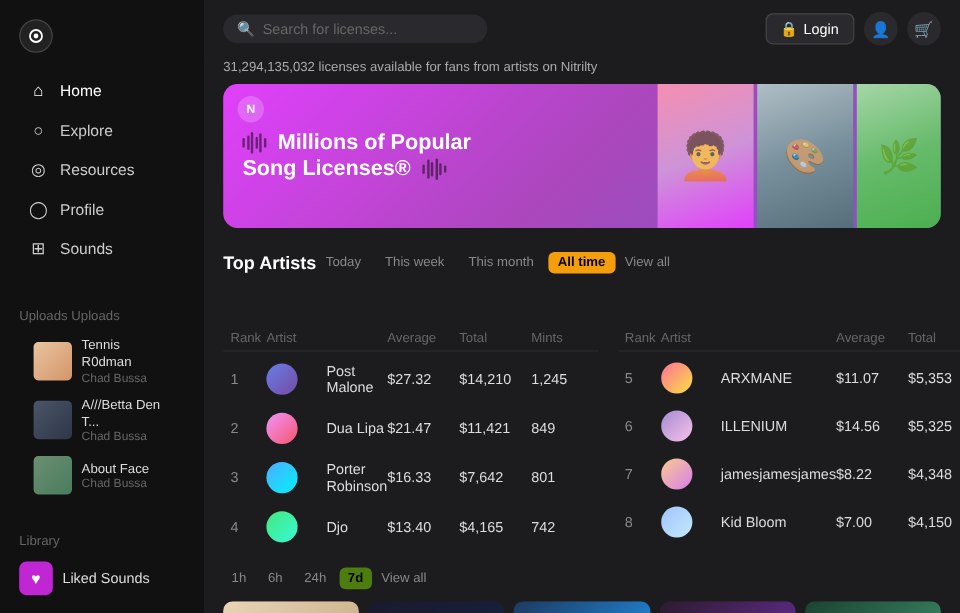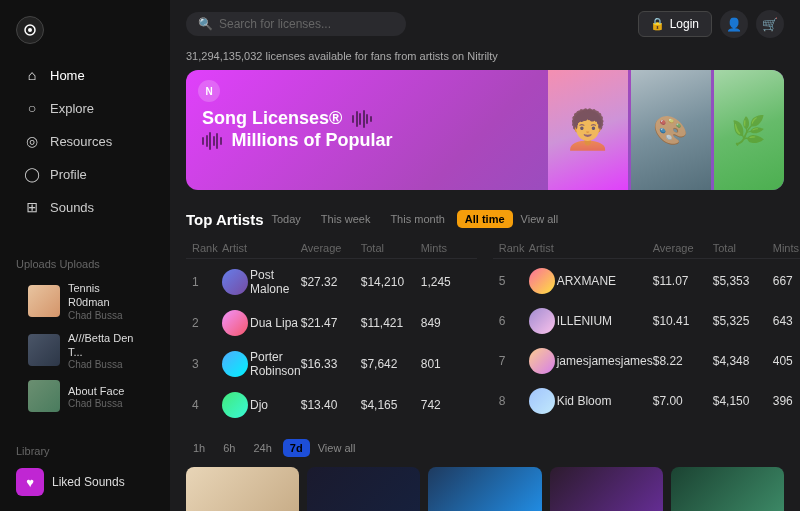--- a/index.html
+++ b/index.html
@@ -287,20 +287,21 @@
     }
 
     
     .artists-table {
       display: flex;
       gap: 0;
       padding: 0 16px;
     }
     .artists-col {
       flex: 1;
+      margin-top: 34px;
     }
     .table-header {
       display: grid;
       grid-template-columns: 30px 1fr 60px 60px 50px;
       padding: 4px 6px;
       font-size: 11px;
       color: #666;
       border-bottom: 1px solid #2a2a2e;
       margin-bottom: 2px;
     }
@@ -311,21 +312,21 @@
       align-items: center;
       border-radius: 6px;
     }
     .rank-num {
       font-size: 12px;
       color: #888;
     }
     .artist-cell {
       display: flex;
       align-items: center;
-      gap: 2px;
+      gap: 24px;
     }
     .artist-avatar {
       width: 26px;
       height: 26px;
       border-radius: 50%;
       flex-shrink: 0;
     }
     .av-1 { background: linear-gradient(135deg, #667eea, #764ba2); }
     .av-2 { background: linear-gradient(135deg, #f093fb, #f5576c); }
     .av-3 { background: linear-gradient(135deg, #4facfe, #00f2fe); }
@@ -367,21 +368,21 @@
       align-items: center;
     }
     .time-tab {
       padding: 3px 7px;
       border-radius: 5px;
       font-size: 11px;
       color: #888;
       cursor: pointer;
     }
     .time-tab.active {
-      background: #1d4ed8;
+      background: #4d7c0f;
       color: #000;
       font-weight: 600;
     }
     .license-cards {
       display: flex;
       gap: 8px;
       padding: 0 16px;
       overflow: hidden;
     }
     .license-card {
@@ -489,42 +490,42 @@
   </div>
 
   <div class="licenses-count">
     <span>31,294,135,032 licenses available for fans from artists on Nitrilty</span>
   </div>
 
   <div class="hero">
     <div class="hero-logo">N</div>
     <div class="hero-text">
       <div class="hero-title">
+        <div style="display:flex; align-items:center; gap:6px;">
+          <div style="display:flex; align-items:center; gap:1.5px; margin-right:4px;">
+            <div style="width:2px; height:8px; background:rgba(0,0,0,0.5); border-radius:1px;"></div>
+            <div style="width:2px; height:12px; background:rgba(0,0,0,0.5); border-radius:1px;"></div>
+            <div style="width:2px; height:18px; background:rgba(0,0,0,0.5); border-radius:1px;"></div>
+            <div style="width:2px; height:10px; background:rgba(0,0,0,0.5); border-radius:1px;"></div>
+            <div style="width:2px; height:16px; background:rgba(0,0,0,0.5); border-radius:1px;"></div>
+            <div style="width:2px; height:8px; background:rgba(0,0,0,0.5); border-radius:1px;"></div>
+          </div>
+          Millions of Popular
+        </div>
         <div style="display:flex; align-items:center; gap:6px;">
           Song Licenses®
           <div style="display:flex; align-items:center; gap:1.5px; margin-left:4px;">
             <div style="width:2px; height:8px; background:rgba(0,0,0,0.5); border-radius:1px;"></div>
             <div style="width:2px; height:16px; background:rgba(0,0,0,0.5); border-radius:1px;"></div>
             <div style="width:2px; height:12px; background:rgba(0,0,0,0.5); border-radius:1px;"></div>
             <div style="width:2px; height:18px; background:rgba(0,0,0,0.5); border-radius:1px;"></div>
             <div style="width:2px; height:10px; background:rgba(0,0,0,0.5); border-radius:1px;"></div>
             <div style="width:2px; height:6px; background:rgba(0,0,0,0.5); border-radius:1px;"></div>
           </div>
         </div>
-        <div style="display:flex; align-items:center; gap:6px;">
-          <div style="display:flex; align-items:center; gap:1.5px; margin-right:4px;">
-            <div style="width:2px; height:8px; background:rgba(0,0,0,0.5); border-radius:1px;"></div>
-            <div style="width:2px; height:12px; background:rgba(0,0,0,0.5); border-radius:1px;"></div>
-            <div style="width:2px; height:18px; background:rgba(0,0,0,0.5); border-radius:1px;"></div>
-            <div style="width:2px; height:10px; background:rgba(0,0,0,0.5); border-radius:1px;"></div>
-            <div style="width:2px; height:16px; background:rgba(0,0,0,0.5); border-radius:1px;"></div>
-            <div style="width:2px; height:8px; background:rgba(0,0,0,0.5); border-radius:1px;"></div>
-          </div>
-          Millions of Popular
-        </div>
       </div>
     </div>
     <div class="hero-images">
       <div class="hero-img hero-img-1">
         <span style="font-size:38px; opacity:0.7;">🧑‍🦱</span>
       </div>
       <div class="hero-img hero-img-2">
         <span style="font-size:28px; opacity:0.6;">🎨</span>
       </div>
       <div class="hero-img hero-img-3">
@@ -615,21 +616,21 @@
         <span class="table-val">$11.07</span>
         <span class="table-val">$5,353</span>
         <span class="table-val">667</span>
       </div>
       <div class="table-row">
         <span class="rank-num">6</span>
         <div class="artist-cell">
           <div class="artist-avatar av-6"></div>
           <span class="artist-name">ILLENIUM</span>
         </div>
-        <span class="table-val">$10.41</span>
+        <span class="table-val">$14.56</span>
         <span class="table-val">$5,325</span>
         <span class="table-val">643</span>
       </div>
       <div class="table-row">
         <span class="rank-num">7</span>
         <div class="artist-cell">
           <div class="artist-avatar av-7"></div>
           <span class="artist-name">jamesjamesjames</span>
         </div>
         <span class="table-val">$8.22</span>

